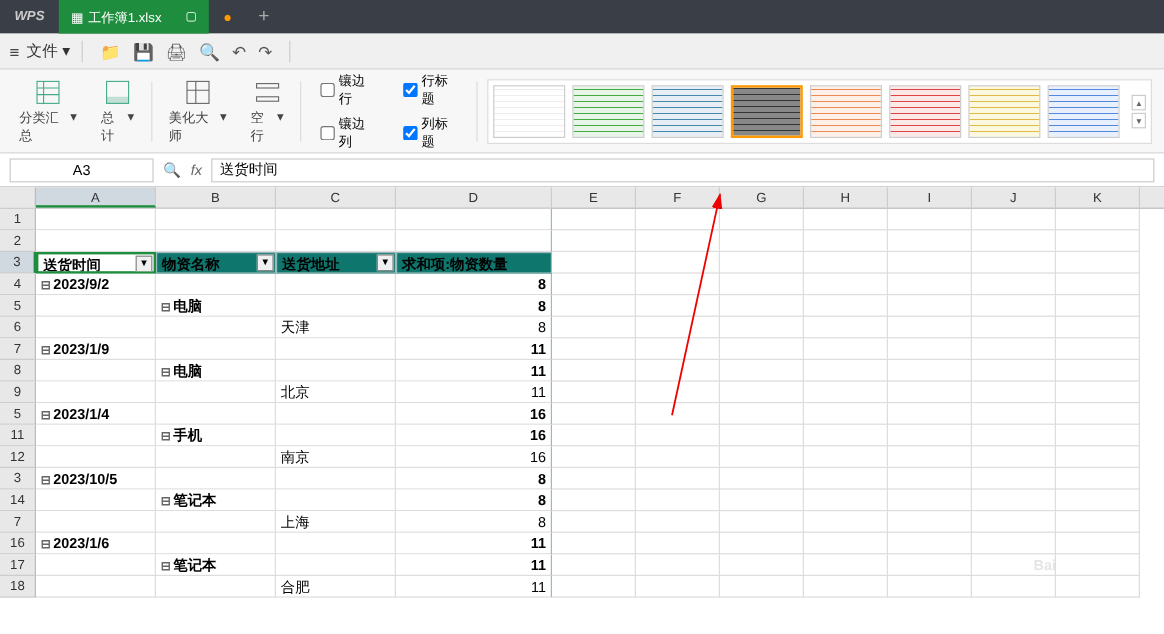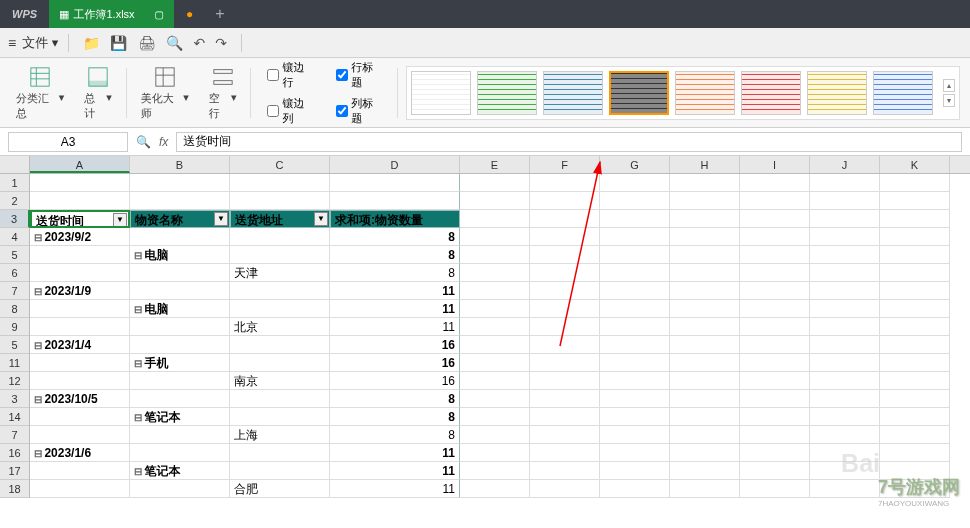--- a/index.html
+++ b/index.html
@@ -65,21 +65,21 @@
 .filter-btn { position: absolute; right: 1px; top: 1px; width: 14px; height: 14px; border: 1px solid #888; background: #f0f0f0; font-size: 8px; text-align: center; line-height: 12px; }
 .collapse { color: #666; font-size: 10px; margin-right: 2px; }
 .cell.selected { border: 2px solid #1e8e3e; background: #fff; }
 .pivot-border-r { border-right: 1px solid #9bb; }
 .pivot-bg { background: #fff; }
 
 .arrow { position: absolute; pointer-events: none; }
 .watermark { position: absolute; right: 10px; bottom: 10px; opacity: 0.8; pointer-events: none; }
 .watermark-text { font-size: 18px; font-weight: bold; color: #8a7; text-shadow: 1px 1px 2px rgba(0,0,0,.3); }
 .watermark-sub { font-size: 8px; color: #999; }
-.watermark-bai { position: absolute; right: 90px; bottom: 40px; font-size: 25px; color: #ccc; font-weight: bold; opacity: .5; pointer-events: none; }
+.watermark-bai { position: absolute; right: 90px; bottom: 40px; font-size: 12px; color: #ccc; font-weight: bold; opacity: .5; pointer-events: none; }
 </style>
 </head>
 <body>
 
 <div class="titlebar">
   <div class="wps-logo">WPS</div>
   <div class="tab-file">
     <span class="icon">▦</span>
     <span>工作簿1.xlsx</span>
     <span class="close">▢</span>
@@ -482,17 +482,13 @@
   <svg class="arrow" style="left:0;top:0" width="970" height="362">
     <defs>
         <marker id="ah" markerWidth="10" markerHeight="10" refX="8" refY="3" orient="auto">
           <path d="M0,0 L0,6 L9,3 z" fill="#e00"></path>
         </marker>
       </defs>
     <line x1="560" y1="190" x2="600" y2="6" stroke="#e00" stroke-width="1.5" marker-end="url(#ah)"></line>
   </svg>
 
   <div class="watermark-bai">Bai</div>
-  <div class="watermark">
-    <div class="watermark-text">7号游戏网</div>
-    <div class="watermark-sub">7HAOYOUXIWANG</div>
-  </div>
 </div>
 
 </body></html>

